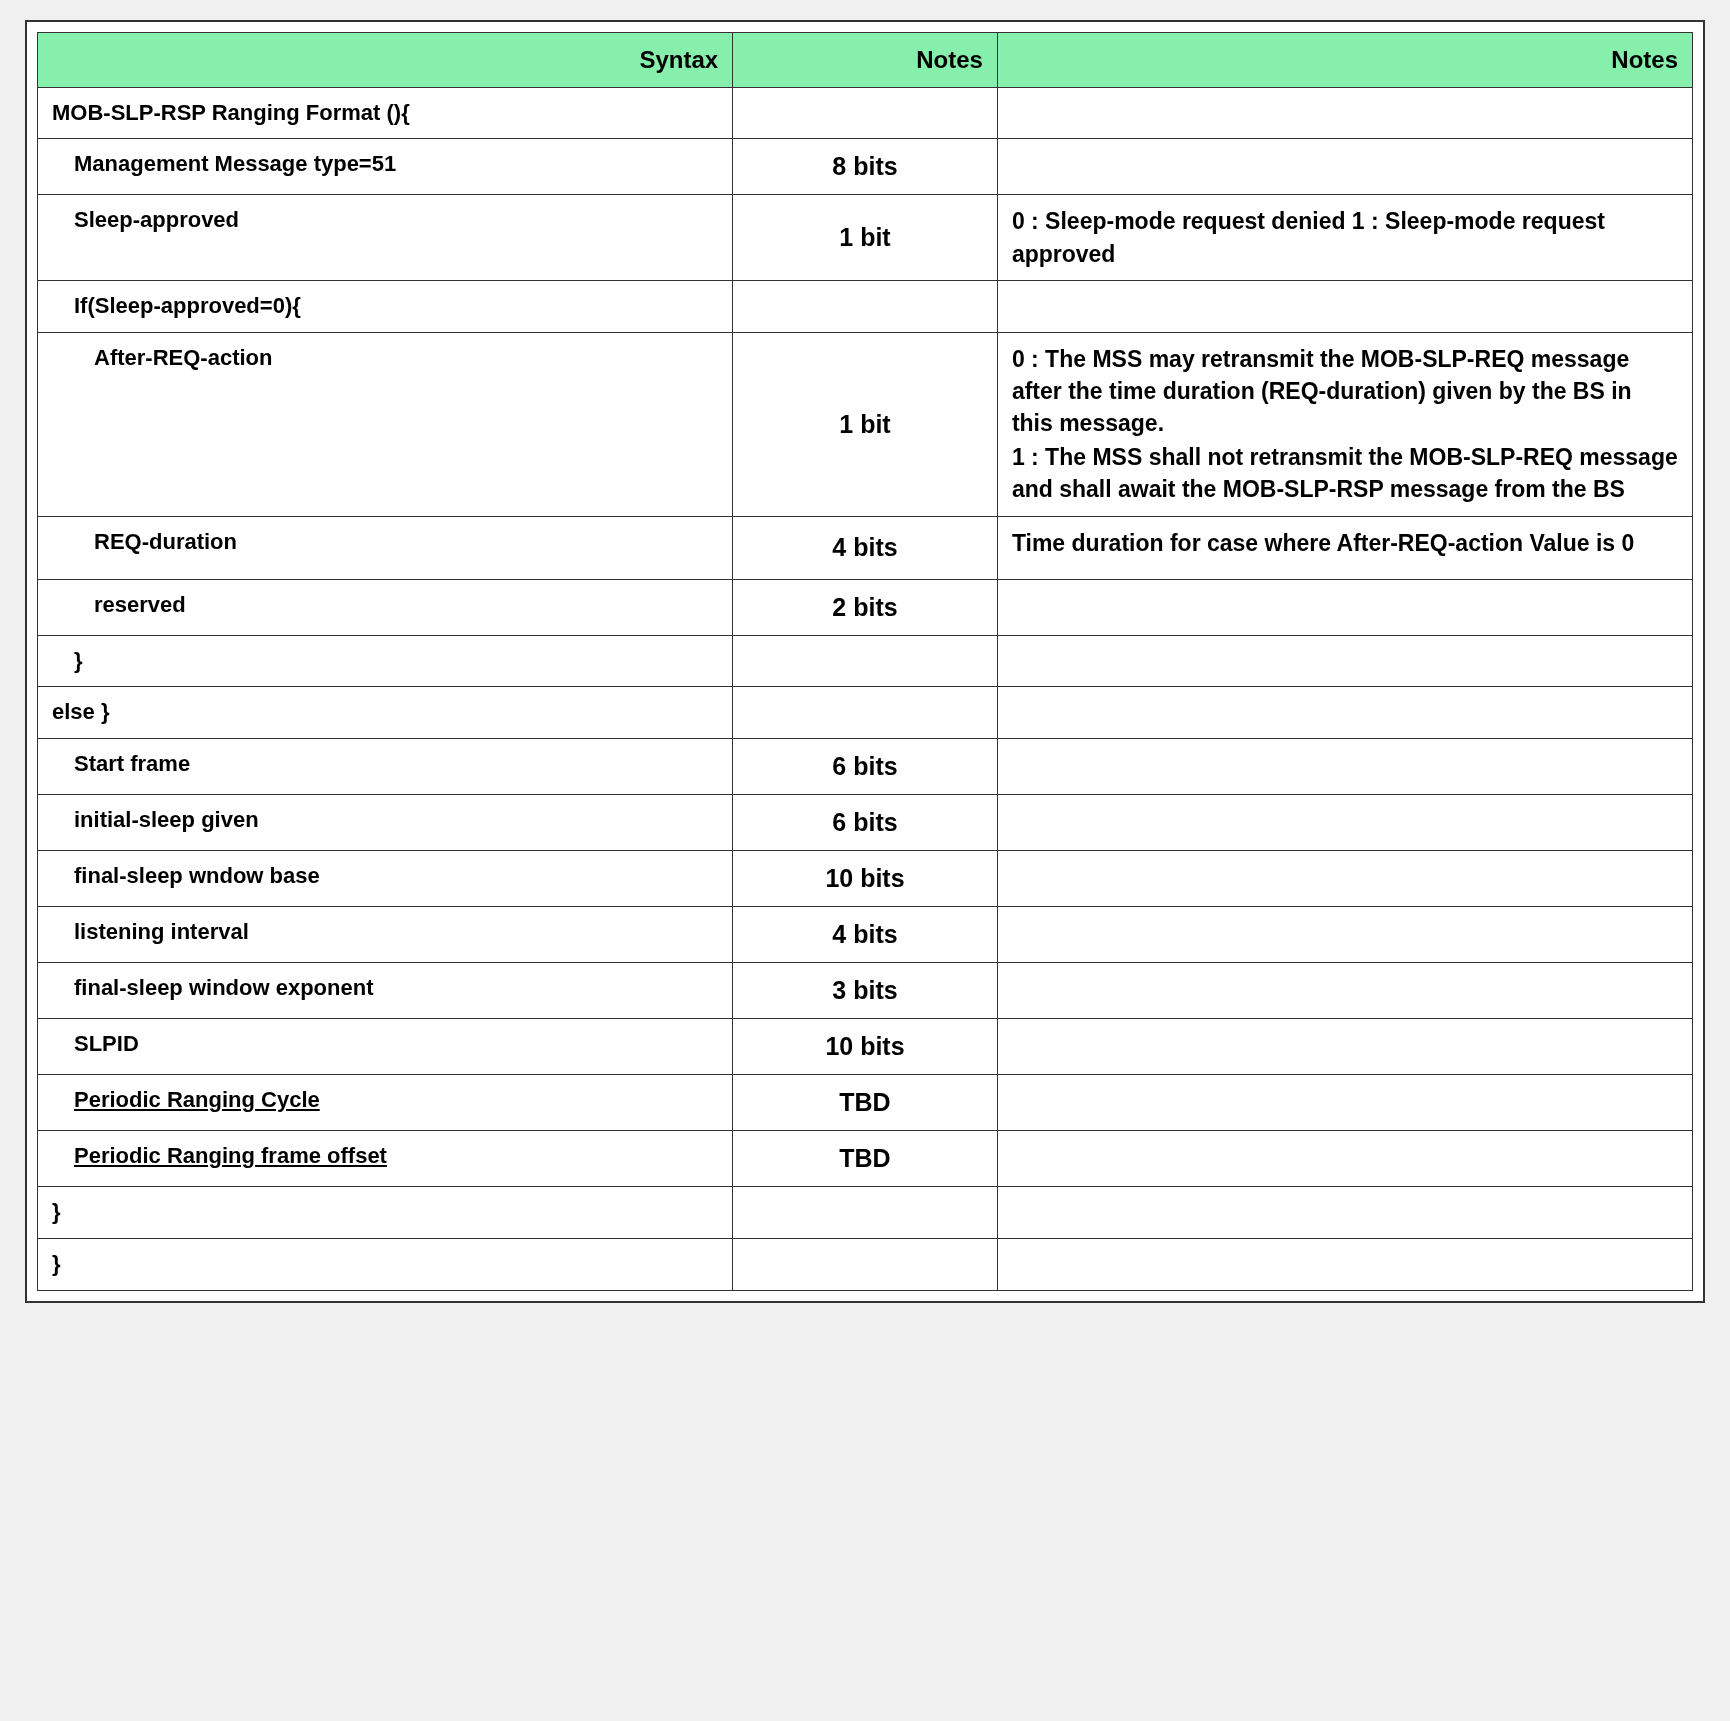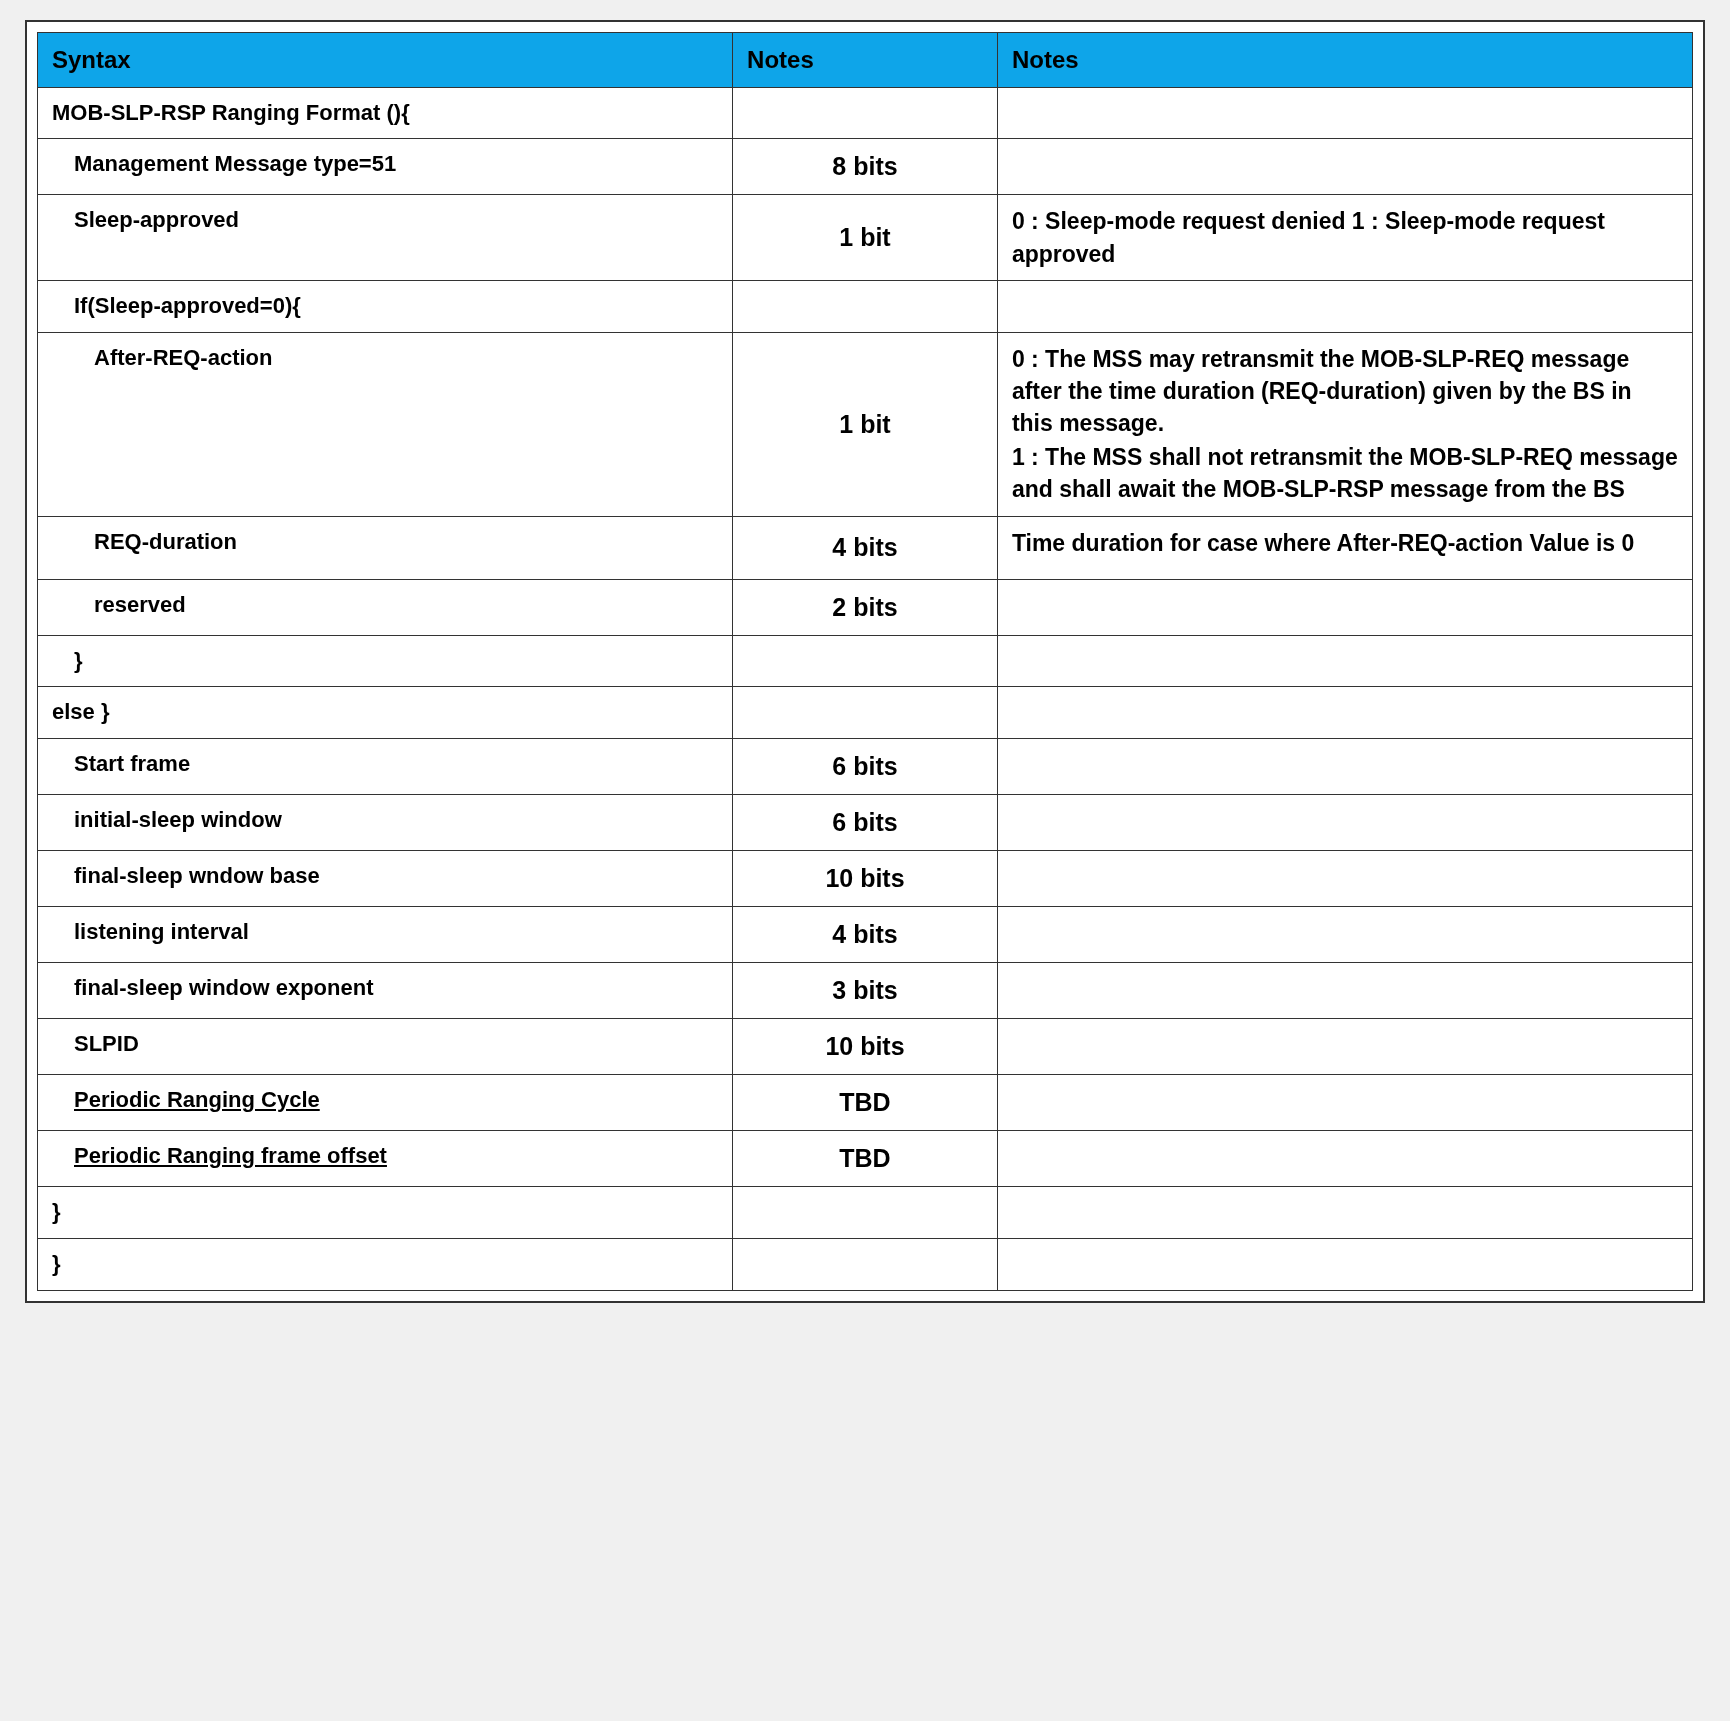--- a/index.html
+++ b/index.html
@@ -32,23 +32,23 @@
 
     th, td {
       border: 1.5px solid #333;
       padding: 10px 14px;
       vertical-align: top;
       font-size: 25px;
       line-height: 1.4;
     }
 
     th {
-      text-align: left;
-      font-weight: bold;
-      background: #0ea5e9;
+      text-align: right;
+      font-weight: bold;
+      background: #86efac;
       font-size: 24px;
     }
 
     .col-syntax { width: 42%; }
     .col-size   { width: 16%; }
     .col-notes  { width: 42%; }
 
     .syntax-cell {
       font-weight: bold;
       font-size: 22px;
@@ -147,21 +147,21 @@
           <td class="syntax-cell">else }</td>
           <td class="size-cell"></td>
           <td class="notes-cell"></td>
         </tr>
         <tr>
           <td class="syntax-cell indented">Start frame</td>
           <td class="size-cell">6 bits</td>
           <td class="notes-cell"></td>
         </tr>
         <tr>
-          <td class="syntax-cell indented">initial-sleep window</td>
+          <td class="syntax-cell indented">initial-sleep given</td>
           <td class="size-cell">6 bits</td>
           <td class="notes-cell"></td>
         </tr>
         <tr>
           <td class="syntax-cell indented">final-sleep wndow base</td>
           <td class="size-cell">10 bits</td>
           <td class="notes-cell"></td>
         </tr>
         <tr>
           <td class="syntax-cell indented">listening interval</td>

